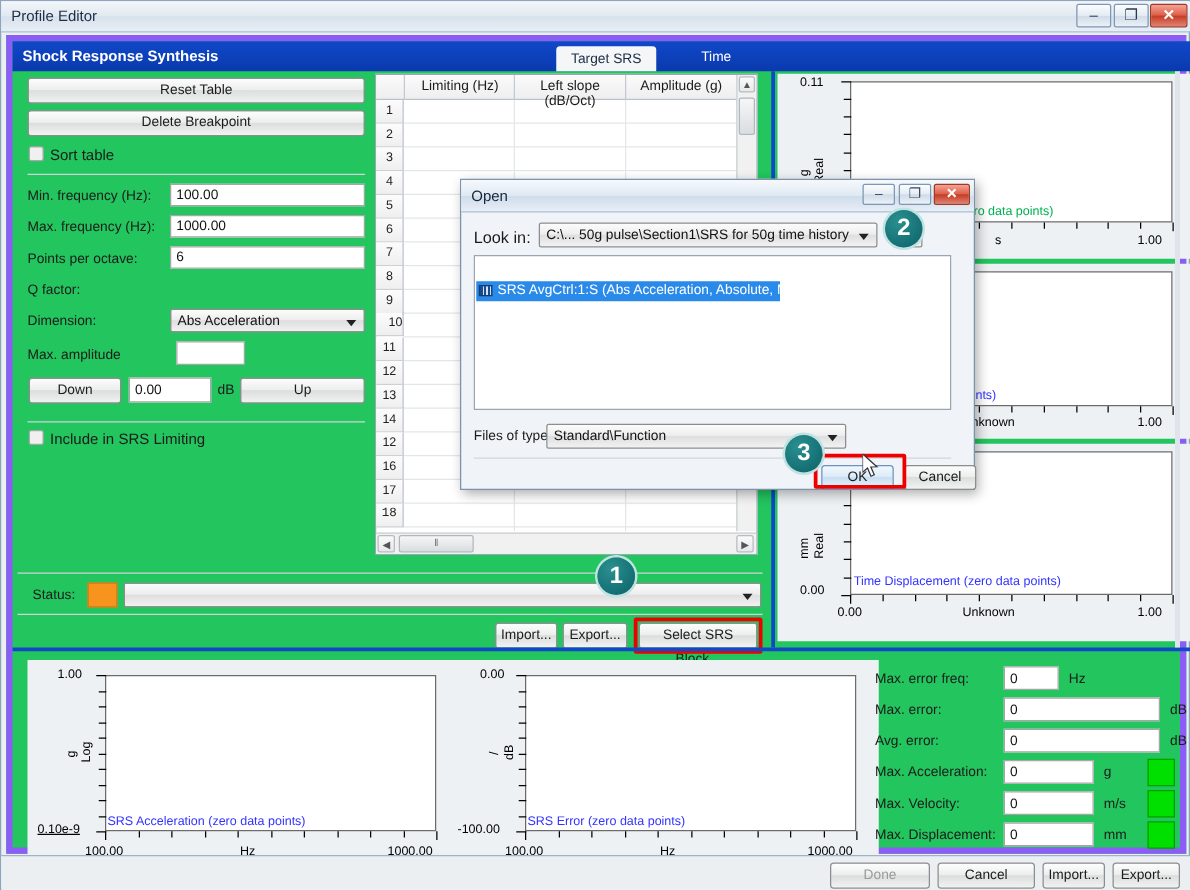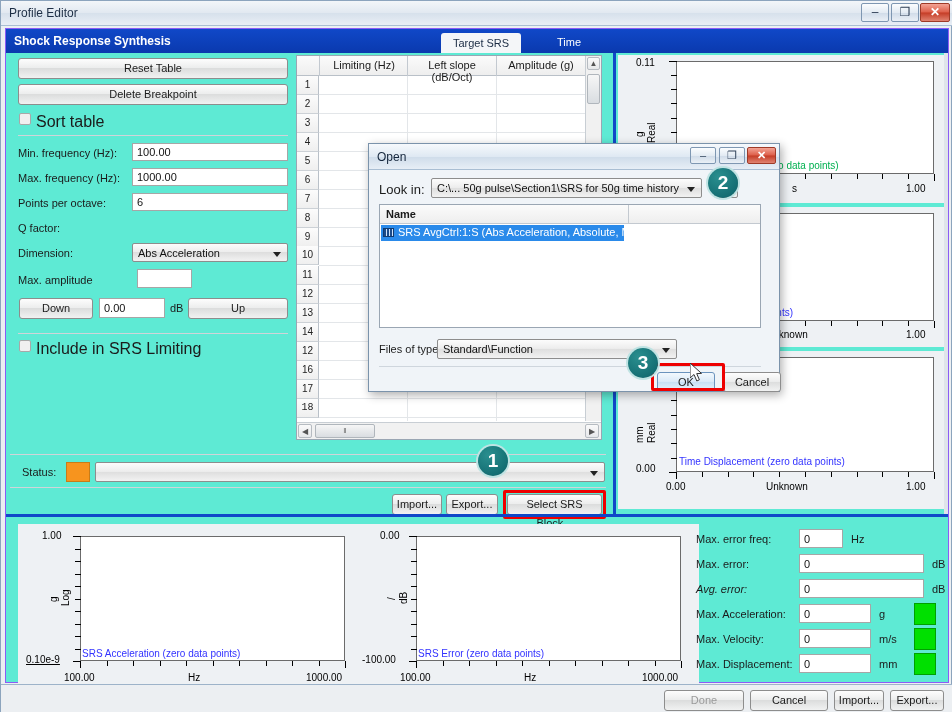--- a/index.html
+++ b/index.html
@@ -42,21 +42,21 @@
   }
   #w-min { right: 64px; } #w-max { right: 34px; }
   #w-close {
     right: 3px; width: 30px;
     background: linear-gradient(180deg,#f3a394 0%, #dd5f4a 48%, #c53c26 52%, #e08371 100%);
     border-color: #9e3a27; color: #fff; font-weight: bold;
   }
   
   #content {
     position: absolute; left: 4px; top: 27px; width: 944px; height: 655px;
-    background: #5eead4; border: 1px solid #8b5cf6;
+    background: #22c55e; border: 5px solid #8b5cf6;
   }
   
   #srs-band {
     position: absolute; left: 0; top: 0; width: 942px; height: 24px;
     background: linear-gradient(180deg,#1048c8 0%, #0a39ae 100%);
   }
   #srs-band .lbl {
     position: absolute; left: 8px; top: 5px;
     color: #fff; font-weight: bold; font-size: 12px;
   }
@@ -76,21 +76,21 @@
     background: linear-gradient(180deg,#fdfdfd 0%,#eceded 47%,#dcdddd 50%,#f1f2f2 100%);
     color: #1b1b1b; font-size: 11px; text-align: center;
     font-family: "Liberation Sans", sans-serif;
   }
   #btn-reset { position:absolute; left:8px; top:3px; width:270px; height:21px; line-height:19px; }
   #btn-delbp { position:absolute; left:8px; top:29px; width:270px; height:21px; line-height:19px; }
   .chk {
     position: absolute; width: 12px; height: 12px;
     border: 1px solid #a8a8a8; background: #f0f0f0; border-radius: 2px;
   }
-  .chk-lbl { position: absolute; font-size: 16px; color: #1b1b1b; }
+  .chk-lbl { position: absolute; font-size: 12px; color: #1b1b1b; }
   #hr1 { position:absolute; left:8px; top:80px; width:270px; height:1px; background:#d0d4d8; }
   #hr2 { position:absolute; left:8px; top:278px; width:270px; height:1px; background:#d0d4d8; }
   .frow-lbl { position: absolute; left: 8px; font-size: 11px; color: #1b1b1b; }
   .fld {
     position: absolute; border: 1px solid #a6a6a6; background: #fff;
     font-size: 11px; color: #111; padding-left: 4px;
     font-family: "Liberation Sans", sans-serif;
   }
   .combo {
     position: absolute; border: 1px solid #8d8d8d; border-radius: 2px;
@@ -349,21 +349,21 @@
           <div class="rownum" style="top: 96px;">5</div>
           <div class="rowline" style="top: 96px;"></div>
           <div class="rownum" style="top: 115px;">6</div>
           <div class="rowline" style="top: 115px;"></div>
           <div class="rownum" style="top: 134px;">7</div>
           <div class="rowline" style="top: 134px;"></div>
           <div class="rownum" style="top: 153px;">8</div>
           <div class="rowline" style="top: 153px;"></div>
           <div class="rownum" style="top: 172px;">9</div>
           <div class="rowline" style="top: 172px;"></div>
-          <div class="rownum" style="top: 190px;">10</div>
+          <div class="rownum" style="top: 190px; text-align: right;">10</div>
           <div class="rowline" style="top: 191px;"></div>
           <div class="rownum" style="top: 210px;">11</div>
           <div class="rowline" style="top: 210px;"></div>
           <div class="rownum" style="top: 229px;">12</div>
           <div class="rowline" style="top: 229px;"></div>
           <div class="rownum" style="top: 248px;">13</div>
           <div class="rowline" style="top: 248px;"></div>
           <div class="rownum" style="top: 267px;">14</div>
           <div class="rowline" style="top: 267px;"></div>
           <div class="rownum" style="top: 286px;">12</div>
@@ -583,21 +583,21 @@
         </div>
     </div>
 
     <div id="errpanel" style="position:absolute; left:690px; top:500px; width:250px; height:165px;">
         <div class="erow-lbl" style="left: 0px; top: 4px;">Max. error freq:</div>
         <div class="fld" style="left: 103px; top: 0px; width: 44px; height: 19px; line-height: 18px;">0</div>
         <div class="erow-lbl" style="left: 155px; top: 4px;">Hz</div>
         <div class="erow-lbl" style="left: 0px; top: 29px;">Max. error:</div>
         <div class="fld" style="left: 103px; top: 25px; width: 125px; height: 19px; line-height: 18px;">0</div>
         <div class="erow-lbl" style="left: 236px; top: 29px;">dB</div>
-        <div class="erow-lbl" style="left: 0px; top: 54px; font-style: italic;">Avg. error:</div>
+        <div class="erow-lbl" style="left: 0px; top: 54px;">Avg. error:</div>
         <div class="fld" style="left: 103px; top: 50px; width: 125px; height: 19px; line-height: 18px;">0</div>
         <div class="erow-lbl" style="left: 236px; top: 54px;">dB</div>
         <div class="erow-lbl" style="left: 0px; top: 79px;">Max. Acceleration:</div>
         <div class="fld" style="left: 103px; top: 75px; width: 72px; height: 19px; line-height: 18px;">0</div>
         <div class="erow-lbl" style="left: 183px; top: 79px;">g</div>
         <div class="greenbox" style="left: 218px; top: 74px; background: rgb(0, 224, 0);"></div>
         <div class="erow-lbl" style="left: 0px; top: 104px;">Max. Velocity:</div>
         <div class="fld" style="left: 103px; top: 100px; width: 72px; height: 19px; line-height: 18px;">0</div>
         <div class="erow-lbl" style="left: 183px; top: 104px;">m/s</div>
         <div class="greenbox" style="left: 218px; top: 99px; background: rgb(0, 224, 0);"></div>
@@ -631,24 +631,20 @@
   <div class="combo" id="lookin-combo">
     <div class="cval">C:\... 50g pulse\Section1\SRS for 50g time history</div>
     <div class="carr"></div>
   </div>
   <div id="upbtn">
     <div class="folder"></div>
     <div class="arrowup"></div>
   </div>
 
   <div id="filelist">
-    <div id="fl-head">
-      <div class="hname">Name</div>
-      <div class="hsep"></div>
-    </div>
     <div id="fl-item">
       <div class="icn"></div>
       <div class="nm">SRS AvgCtrl:1:S (Abs Acceleration, Absolute, Maxi...</div>
     </div>
   </div>
 
   <div id="ftype-lbl">Files of type:</div>
   <div class="combo" id="ftype-combo">
     <div class="cval">Standard\Function</div>
     <div class="carr"></div>

